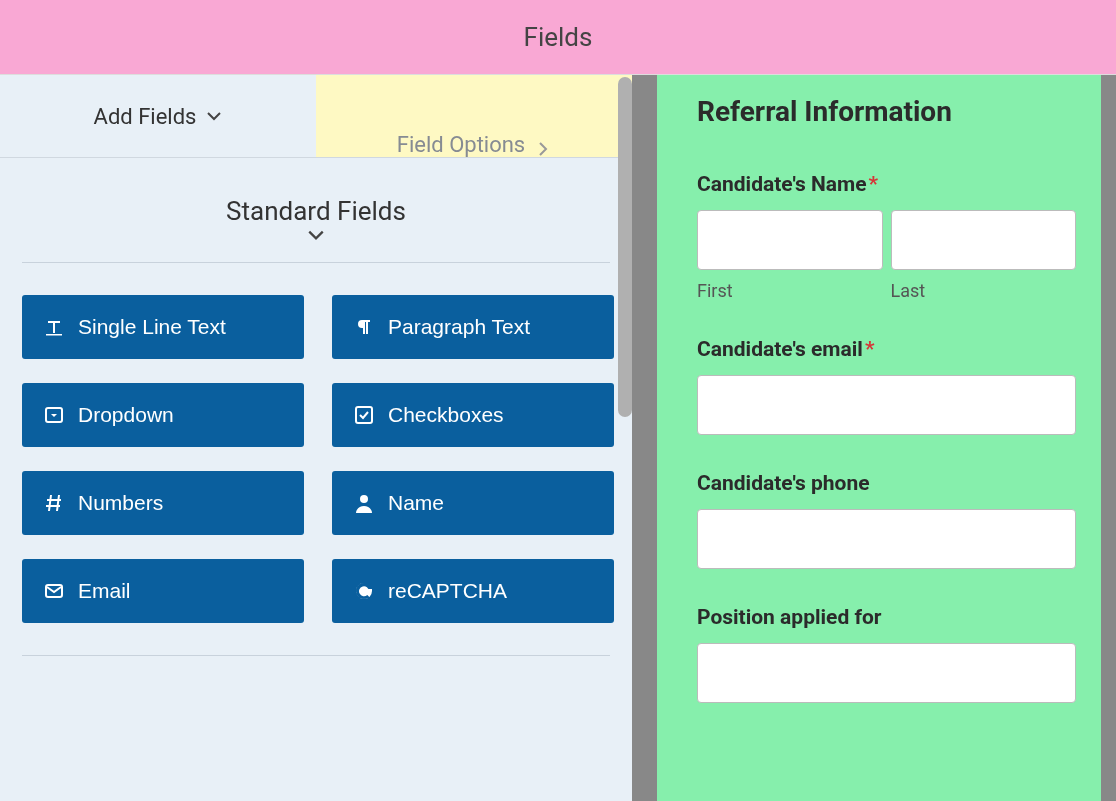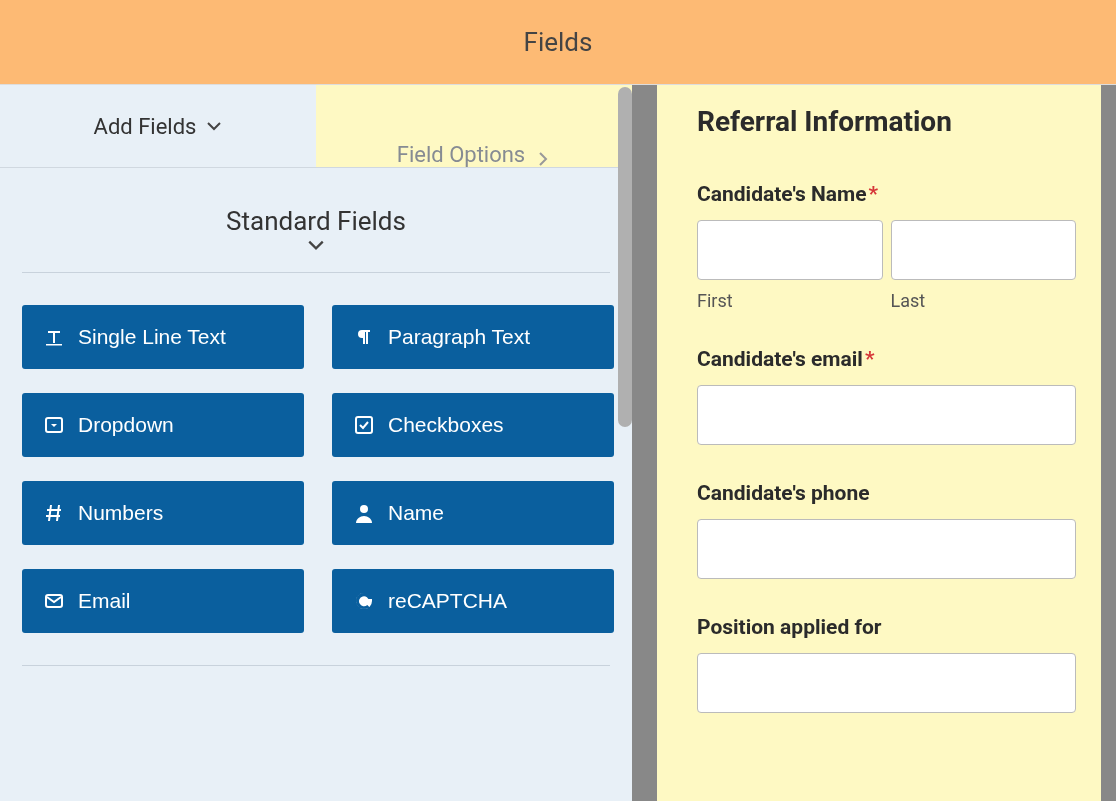--- a/index.html
+++ b/index.html
@@ -4,22 +4,22 @@
 <style>
   * { box-sizing: border-box; margin: 0; padding: 0; }
   body {
     font-family: -apple-system, BlinkMacSystemFont, "Segoe UI", Roboto, sans-serif;
     background: #f5f5f5;
     width: 1116px;
     height: 801px;
     overflow: hidden;
   }
   .topbar {
-    height: 85px;
-    background: #fdba74;
+    height: 75px;
+    background: #f9a8d4;
     display: flex;
     align-items: center;
     justify-content: center;
     border-bottom: 1px solid #ddd;
   }
   .topbar-title {
     font-size: 26px;
     color: #444;
     font-weight: 400;
   }
@@ -113,21 +113,21 @@
     height: 340px;
     background: #b0b0b0;
     border-radius: 7px;
   }
   .gutter {
     width: 25px;
     background: #888;
   }
   .right-panel {
     flex: 1;
-    background: #fef9c3;
+    background: #86efac;
     padding: 20px 40px 0 40px;
     overflow: hidden;
     position: relative;
   }
   .form-title {
     font-size: 28px;
     font-weight: 700;
     color: #2b2b2b;
     margin-bottom: 44px;
   }

